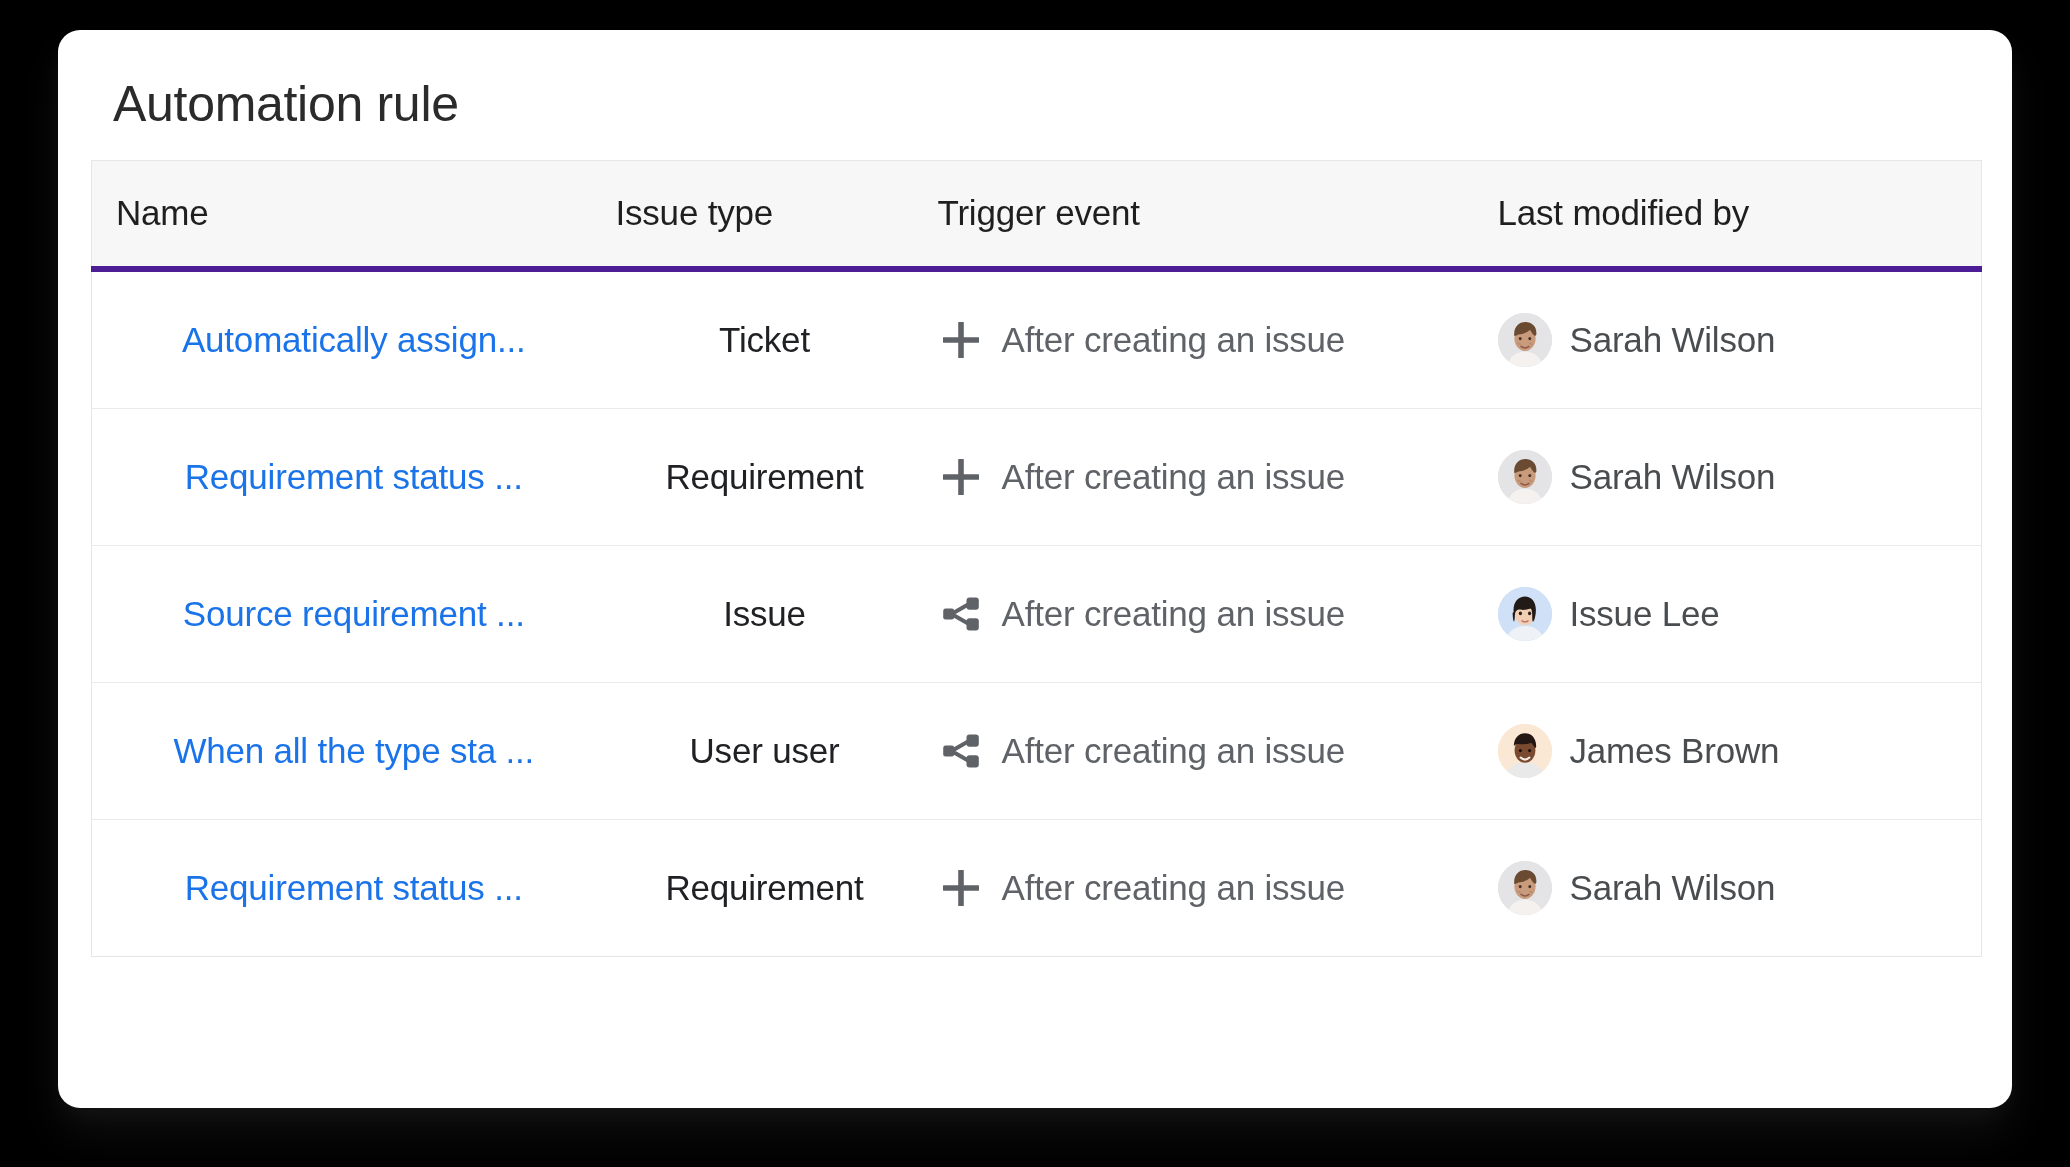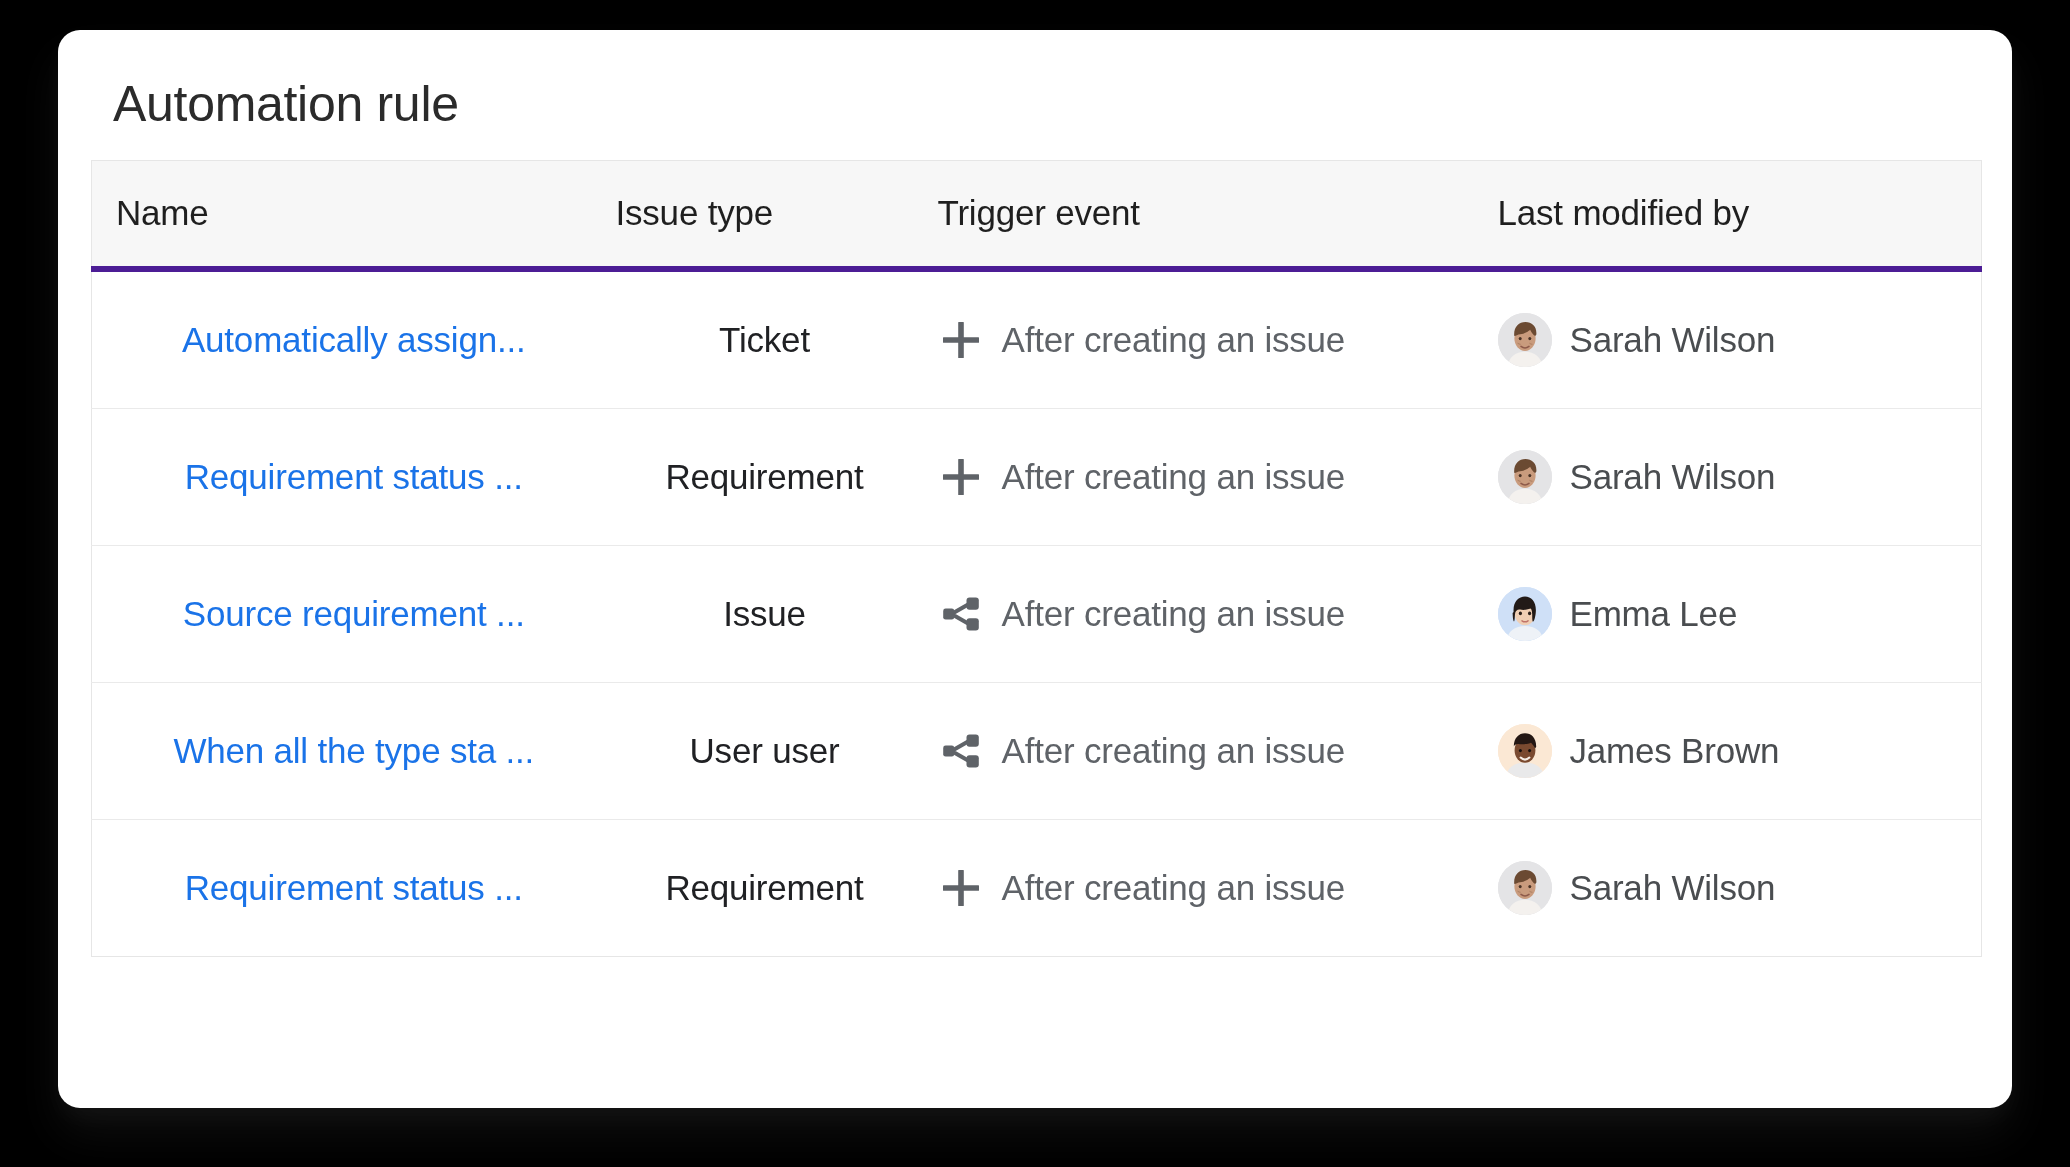--- a/index.html
+++ b/index.html
@@ -242,21 +242,21 @@
   <svg class="face" viewBox="0 0 54 54" aria-hidden="true">
     <rect width="54" height="54" fill="#cfe0f7"></rect>
     <path d="M9 54c0-9.4 8-15 18-15s18 5.6 18 15z" fill="#eef2f7"></path>
     <ellipse cx="27" cy="26" rx="10.4" ry="12.2" fill="#f0cfb4"></ellipse>
     <path d="M15.6 25c-.8-10 4.8-15.6 11.4-15.6S38.6 15 37.8 25c-.3 3.6-1.2 8.6-2.6 9.6-.9.6-1-3.6-1-7.4 0-3.4-1.3-5.6-1.3-5.6s-5.2 2-10.7 1c-2.6-.5-4.9 1-5.2 4.5-.2 2.7-.3 7.7-1 7.3-1.2-.8-1.2-6-1.4-8.4z" fill="#221a17"></path>
     <ellipse cx="22.4" cy="26.4" rx="1.6" ry="1.8" fill="#2a1f1a"></ellipse>
     <ellipse cx="31.6" cy="26.4" rx="1.6" ry="1.8" fill="#2a1f1a"></ellipse>
     <path d="M24 33.8c1.9 1.3 4.2 1.3 6 0" stroke="#c0746a" stroke-width="1.5" fill="none" stroke-linecap="round"></path>
   </svg>
 </span>
-                <span class="user-name">Emma Lee</span>
+                <span class="user-name">Issue Lee</span>
               </div>
             </td>
           </tr>
           <tr>
             <td><a class="rule-link" href="#">When all the type sta ...</a></td>
             <td><span class="issue-type">User user</span></td>
             <td>
               <div class="trigger-cell">
                 <span class="trigger-icon">
   <svg width="44" height="44" viewBox="0 0 44 44" aria-hidden="true">

